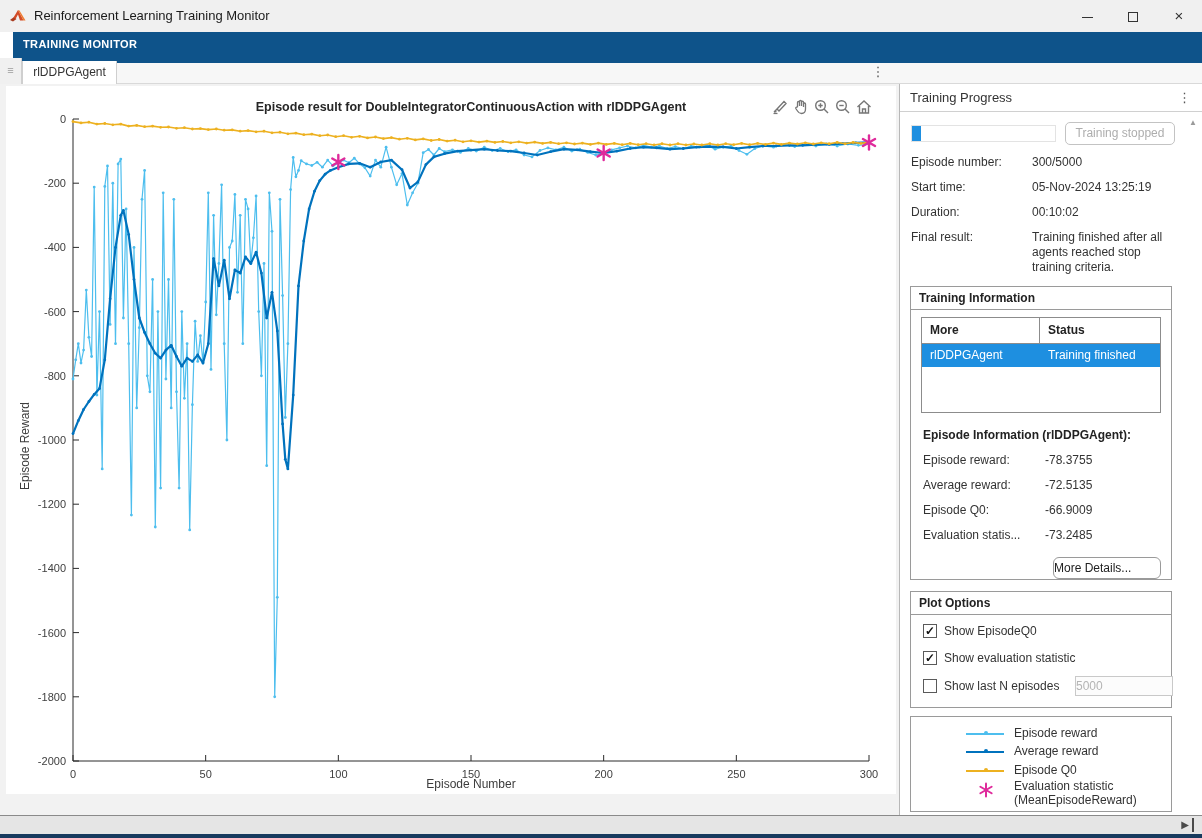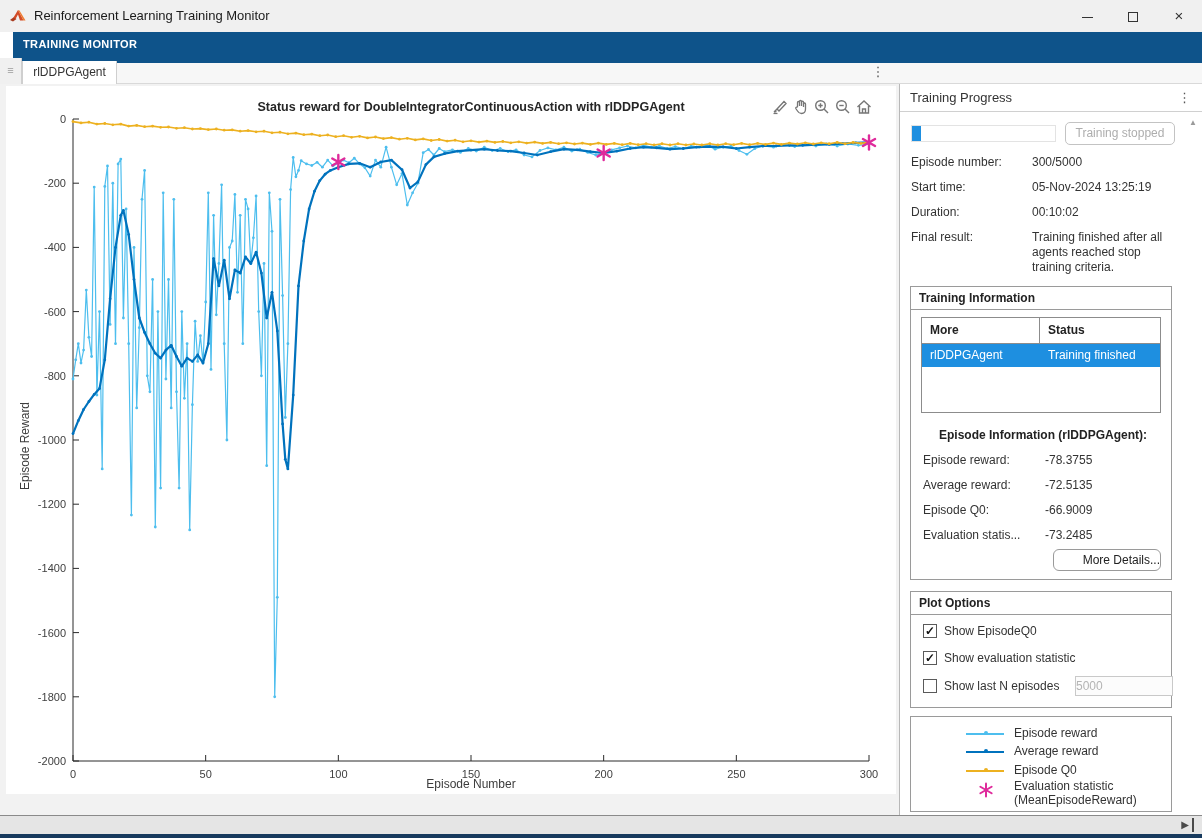--- a/index.html
+++ b/index.html
@@ -68,26 +68,26 @@
 
   .ti-table { position:absolute; left:10px; top:30px; width:240px; height:96px; border:1px solid #8c8c8c; background:#fff; }
   .ti-hrow { display:flex; height:26px; border-bottom:1px solid #8c8c8c; }
   .ti-hcell { font-size:12px; font-weight:bold; color:#222; padding:5px 8px; }
   .ti-hcell.c1 { width:118px; border-right:1px solid #8c8c8c; }
   .ti-hcell.c2 { flex:1; }
   .ti-drow { display:flex; height:23px; background:#1e8fe0; color:#fff; }
   .ti-dcell { font-size:12px; padding:4px 8px; }
   .ti-dcell.c1 { width:118px; }
 
-  .ep-title { position:absolute; left:12px; font-size:12px; font-weight:bold; color:#222;margin-left:16px; }
+  .ep-title { position:absolute; left:12px; font-size:12px; font-weight:bold; color:#222; }
   .stat-row { position:absolute; left:12px; width:240px; font-size:12px; color:#333; }
   .stat-row .slab { position:absolute; left:0; width:118px; }
   .stat-row .sval { position:absolute; left:122px; }
   .more-btn { position:absolute; left:142px; width:108px; height:22px; border:1px solid #9a9a9a; border-radius:6px;
-    background:#fff; font-size:12px; color:#222; text-align:right; line-height:20px; }
+    background:#fff; font-size:12px; color:#222; text-align:left; line-height:20px;margin-top:8px; }
 
   .cbrow { position:absolute; left:12px; height:16px; font-size:12px; color:#333; }
   .cbox { position:absolute; left:0; top:0; width:14px; height:14px; border:1px solid #5a5a5a; background:#fff;
     font-size:12px; line-height:13px; text-align:center; color:#111; font-weight:bold; }
   .cblabel { position:absolute; left:21px; top:0; white-space:nowrap; }
   .n-input { position:absolute; left:152px; top:-3px; width:98px; height:20px; border:1px solid #c9c9c9;
     background:#fcfcfc; color:#b4b4b4; font-size:12px; padding-right:6px;
     font-family:"Liberation Sans",sans-serif; }
 
   .legendbox { position:absolute; left:10px; width:262px; border:1px solid #9a9a9a; background:#fff; }
@@ -541,21 +541,21 @@
             <line x1="332.3333333333333" y1="69.01400000000001" x2="332.3333333333333" y2="83.01400000000001" stroke="#DF2A9B" stroke-width="2.4" stroke-linecap="round"></line>
             <line x1="326.27115550684226" y1="72.51400000000001" x2="338.39551115982437" y2="79.51400000000001" stroke="#DF2A9B" stroke-width="2.4" stroke-linecap="round"></line>
             <line x1="338.39551115982437" y1="72.51400000000001" x2="326.27115550684226" y2="79.51400000000001" stroke="#DF2A9B" stroke-width="2.4" stroke-linecap="round"></line>
             <line x1="597.6666666666666" y1="60.025999999999996" x2="597.6666666666666" y2="74.026" stroke="#DF2A9B" stroke-width="2.4" stroke-linecap="round"></line>
             <line x1="591.6044888401756" y1="63.525999999999996" x2="603.7288444931577" y2="70.526" stroke="#DF2A9B" stroke-width="2.4" stroke-linecap="round"></line>
             <line x1="603.7288444931577" y1="63.525999999999996" x2="591.6044888401756" y2="70.526" stroke="#DF2A9B" stroke-width="2.4" stroke-linecap="round"></line>
             <line x1="863" y1="49.4972" x2="863" y2="63.4972" stroke="#DF2A9B" stroke-width="2.4" stroke-linecap="round"></line>
             <line x1="856.937822173509" y1="52.9972" x2="869.062177826491" y2="59.9972" stroke="#DF2A9B" stroke-width="2.4" stroke-linecap="round"></line>
             <line x1="869.062177826491" y1="52.9972" x2="856.937822173509" y2="59.9972" stroke="#DF2A9B" stroke-width="2.4" stroke-linecap="round"></line>
           </svg>
-        <div class="plot-title">Status reward for DoubleIntegratorContinuousAction with rlDDPGAgent</div>
+        <div class="plot-title">Episode result for DoubleIntegratorContinuousAction with rlDDPGAgent</div>
         <div class="xlabel">Episode Number</div>
         <div class="ylabel">Episode Reward</div>
         <div class="axtoolbar">
           <span class="tool">
             <svg width="18" height="18" viewBox="0 0 18 18" fill="none" stroke="#767676" stroke-width="1.4">
               <path d="M3 14 L6 11 M6 11 L13 3.5 L15 5.5 L8 13 Z M3 14 L5.5 13.5"></path>
               <path d="M2.5 15.5 L6.5 15.5" stroke-width="1.2"></path>
             </svg>
           </span>
           <span class="tool">

